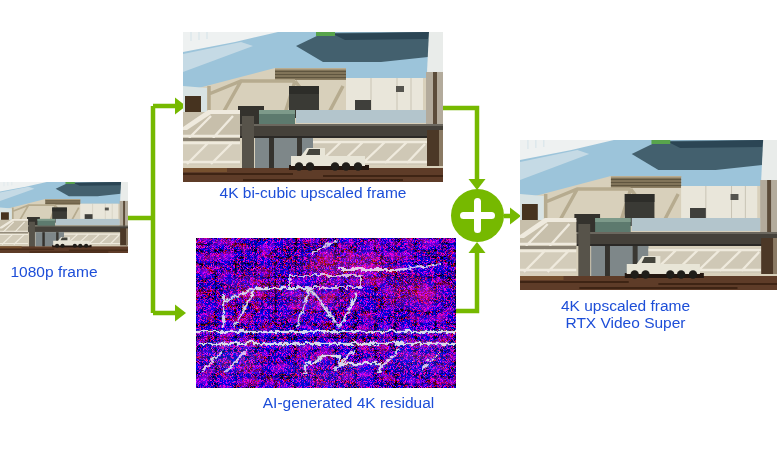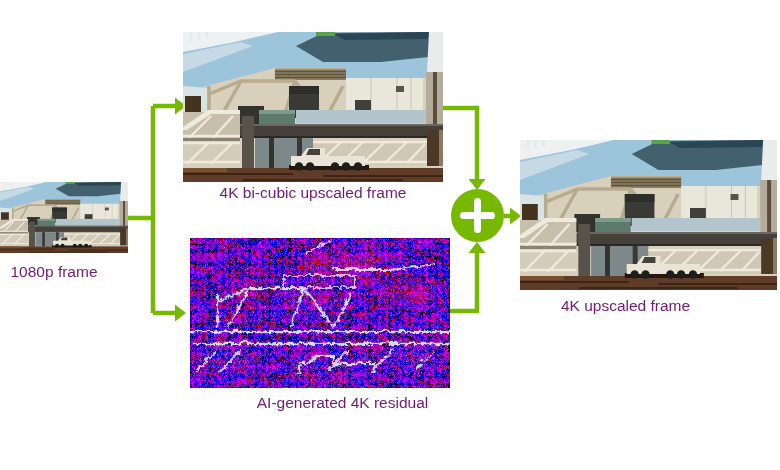--- a/index.html
+++ b/index.html
@@ -1,28 +1,28 @@
 <!DOCTYPE html>
 <html><head>
 <meta charset="utf-8">
 <style>
   html,body{margin:0;padding:0;background:#ffffff;}
   #canvas{position:relative;width:780px;height:470px;background:#fff;overflow:hidden;
           font-family:"Liberation Sans",sans-serif;color:#000;}
   .node{position:absolute;margin:0;}
   .photo{overflow:hidden;line-height:0;}
   .photo svg{display:block;}
-  figcaption{text-align:center;font-size:15.5px;line-height:17px;color:#701a75;}
+  figcaption{text-align:center;font-size:15.5px;line-height:17px;color:#1d4ed8;}
   #node-input{left:0px;top:182px;width:108px;}
   #node-input .photo{width:128px;height:71px;}
   #node-input figcaption{margin-top:10px;}
   #node-bicubic{left:183px;top:32px;width:260px;}
   #node-bicubic .photo{width:260px;height:150px;}
   #node-bicubic figcaption{margin-top:2px;}
-  #node-residual{left:190px;top:238px;width:305px;}
+  #node-residual{left:196px;top:238px;width:305px;}
   #node-residual .photo{width:260px;height:150px;}
   #node-residual figcaption{margin-top:6px;}
   #node-output{left:520px;top:140px;width:211px;}
   #node-output .photo{width:257px;height:150px;}
   #node-output figcaption{margin-top:7px;}
   #arrows{position:absolute;left:0;top:0;width:780px;height:470px;pointer-events:none;}
   #plus-circle{position:absolute;left:451px;top:189px;width:53px;height:53px;border-radius:50%;
     background:#76b900;display:flex;align-items:center;justify-content:center;}
   #defs-holder{position:absolute;width:0;height:0;overflow:hidden;}
 </style>
@@ -186,20 +186,21 @@
   </figure>
 
   <figure class="node" id="node-output">
     <div class="photo">
       <svg width="257" height="150" viewBox="0 0 260 150" preserveAspectRatio="none">
           <use href="#scene"></use>
         </svg>
     </div>
     <figcaption>
       <div>4K upscaled frame</div>
+      <div>RTX Video Super</div>
     </figcaption>
   </figure>
 
   <div id="plus-circle" aria-label="+">
     <svg width="53" height="53" viewBox="0 0 53 53">
       <path d="M26.5,12.5 V40.5 M12.5,26.5 H40.5" stroke="#ffffff" stroke-width="7" stroke-linecap="round" fill="none"></path>
     </svg>
   </div>
 
 </div>

